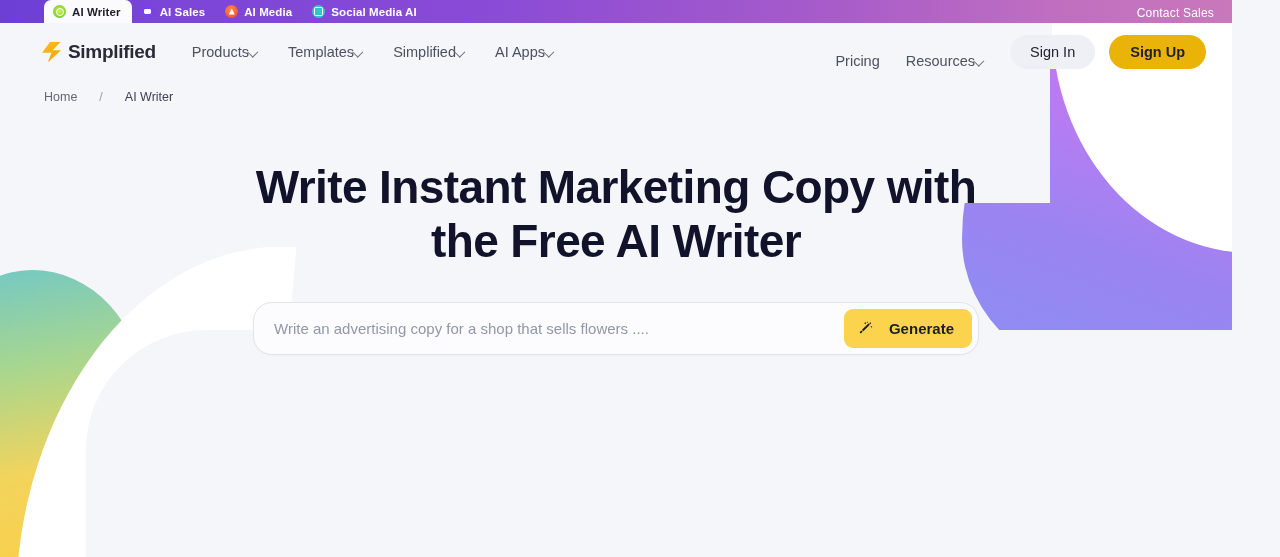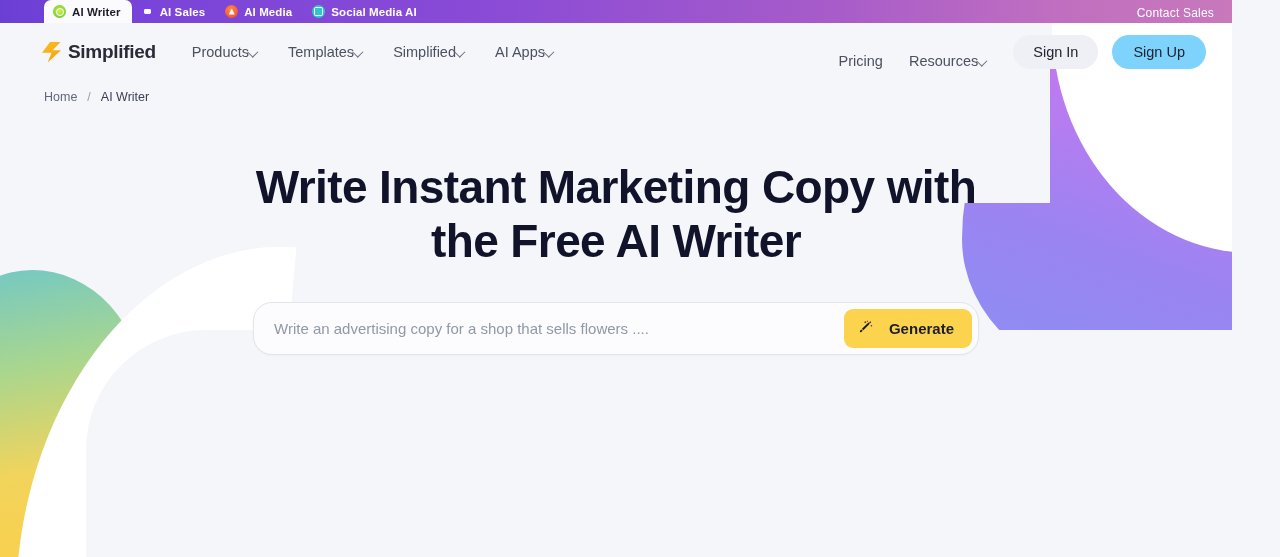--- a/index.html
+++ b/index.html
@@ -110,32 +110,32 @@
   }
 
   .nav-right { margin-left:auto; display:flex; align-items:flex-end; gap:26px; }
   .btn-signin {
     font-size:14.5px; font-weight:normal; color:#23242f;
     background:#eef0f5; border:none; border-radius:20px;
     padding:9px 20px; cursor:pointer; white-space:nowrap;
     font-family:inherit;
   }
   .btn-signup {
-    font-size:14.5px; font-weight:normal; color:#1f2030;
-    background:#7dd3fc; border:none; border-radius:20px;
+    font-size:14.5px; font-weight:bold; color:#1f2030;
+    background:#eab308; border:none; border-radius:20px;
     padding:9px 21px; cursor:pointer; white-space:nowrap;
     font-family:inherit; margin-left:-12px;
   }
 
   
   .breadcrumb {
     position:relative; z-index:40;
     padding:9px 0 0 44px;
     font-size:12.5px; color:#626879;
-    display:flex; align-items:center; gap:10px;
+    display:flex; align-items:center; gap:22px;
   }
   .breadcrumb .sep { color:#9aa0b0; }
   .breadcrumb .crumb-cur { color:#3a3f52; }
   .breadcrumb .crumb-link { cursor:pointer; }
 
   
   .hero {
     position:relative; z-index:30;
     text-align:center;
     padding-top:56px;
@@ -162,21 +162,21 @@
     display:flex; align-items:center;
     box-shadow:0 1px 2px rgba(20,20,40,.03);
   }
   .search-input {
     flex:1; border:none; outline:none; background:transparent;
     font-family:inherit; font-size:15px; color:#2b2f3d;
     padding:11px 14px;
   }
   .search-input::placeholder{ color:#9198a8; }
   .btn-generate {
-    display:flex; align-items:flex-start; gap:14px;
+    display:flex; align-items:center; gap:14px;
     background:#fbd34d; border:none; border-radius:9px;
     padding:11px 18px 11px 15px;
     font-family:inherit; font-size:15px; font-weight:bold; color:#1c1d2b;
     cursor:pointer; white-space:nowrap;
   }
   .wand { width:16px; height:16px; flex:none; }
 </style>
 </head>
 <body>
 

